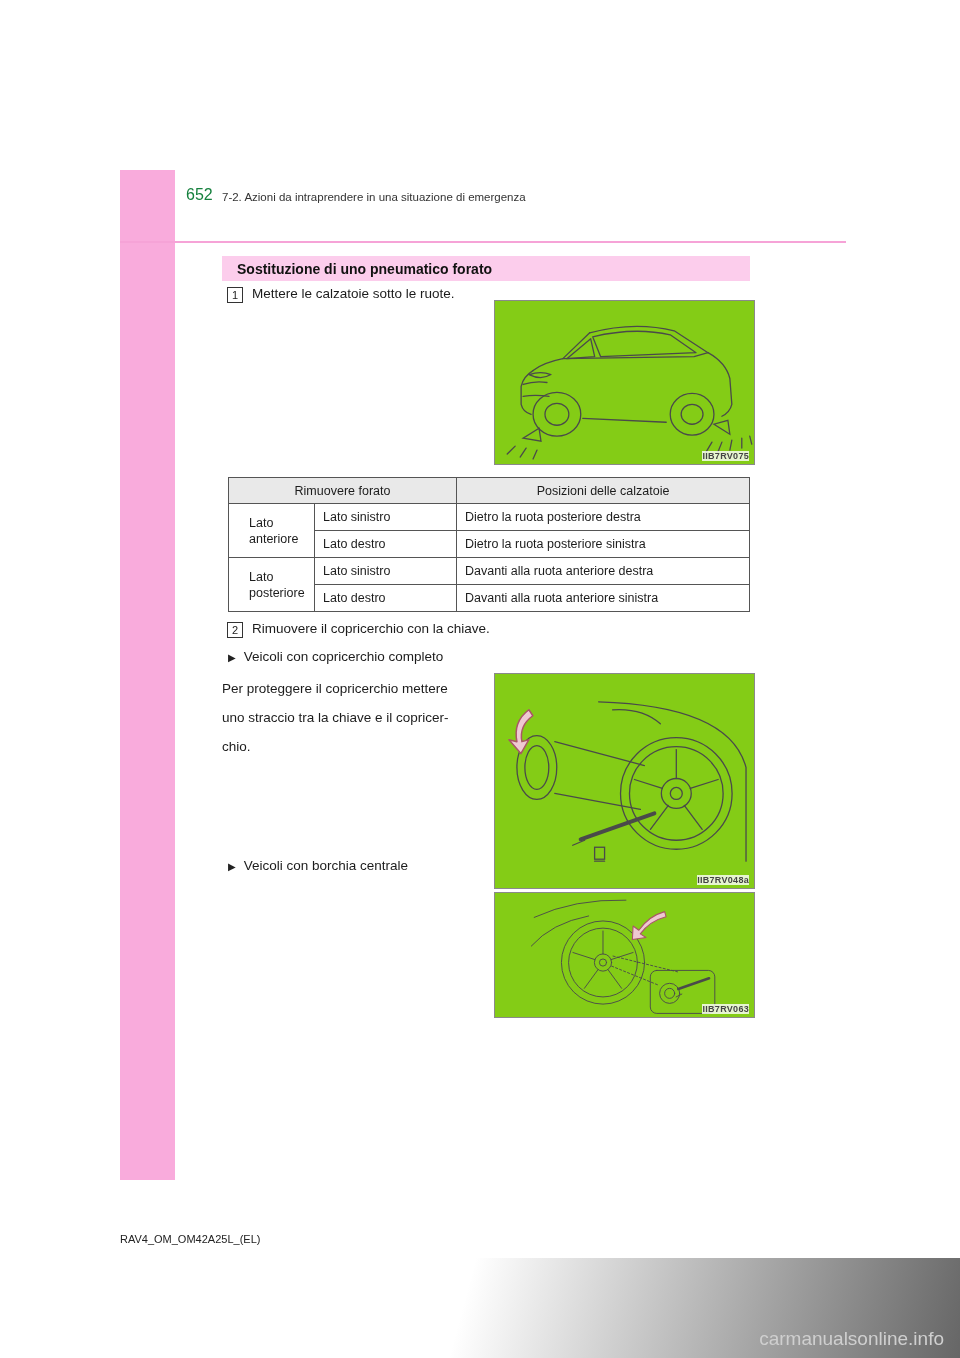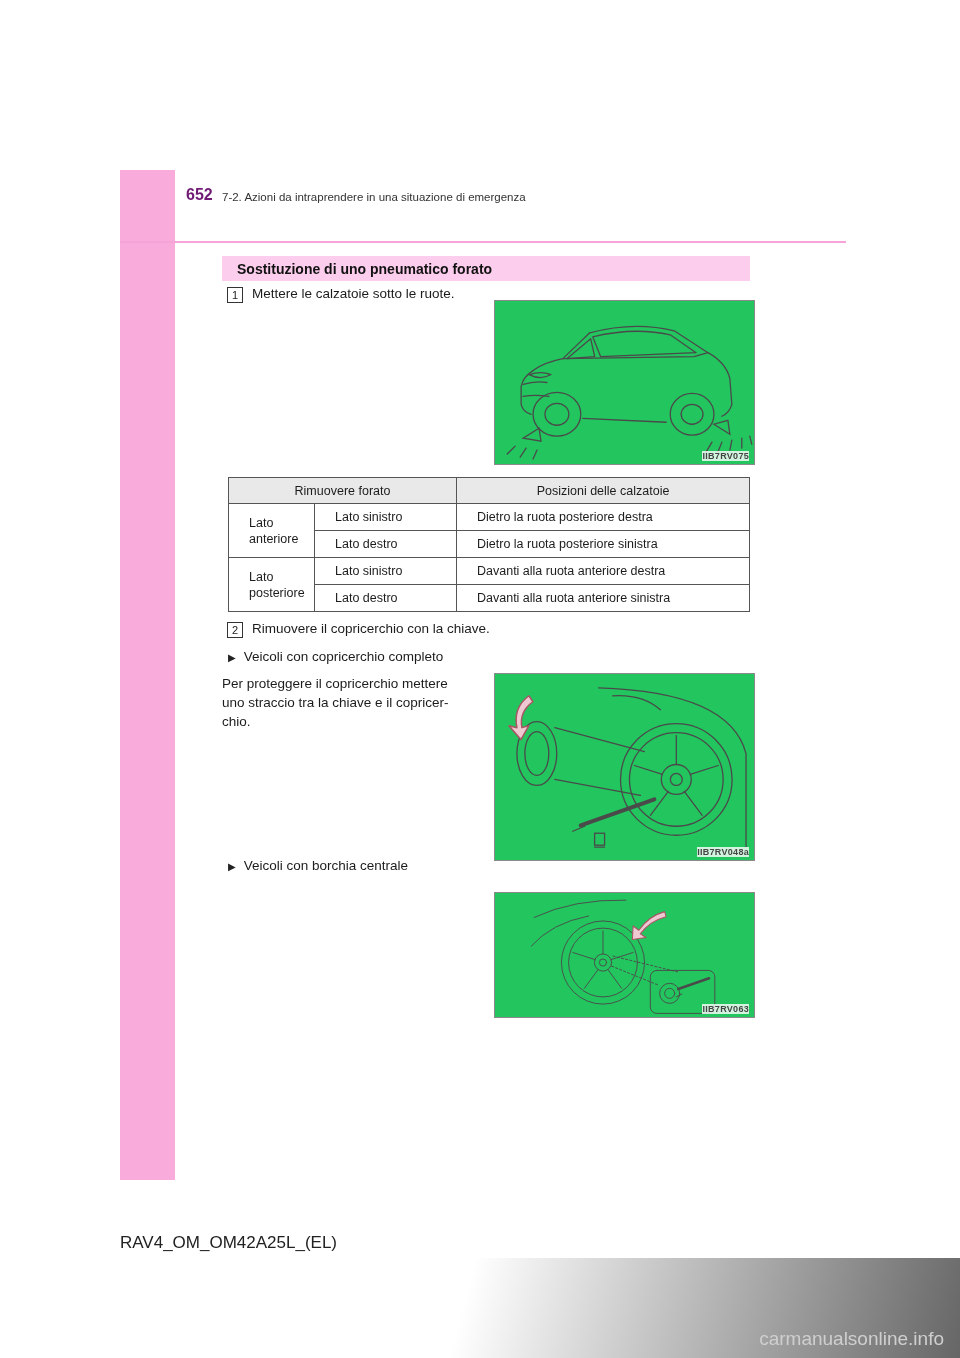--- a/index.html
+++ b/index.html
@@ -3,53 +3,53 @@
 <meta charset="utf-8">
 <style>
   * { margin:0; padding:0; box-sizing:border-box; }
   html,body { background:#ffffff; }
   body { font-family:"Liberation Sans","DejaVu Sans",sans-serif; color:#1c1c1c; }
   .page { position:relative; width:960px; height:1358px; background:#fff; overflow:hidden; }
 
   .sidebar-bar { position:absolute; left:120px; top:170px; width:55px; height:1010px;
                  background:var(--sidebar-pink,#f9abdc); }
 
-  .page-number { position:absolute; left:186px; top:186px; font-size:16px; font-weight:bold; color:#701a75; }
+  .page-number { position:absolute; left:186px; top:186px; font-size:16px; font-weight:normal; color:#15803d; }
   .section-title { position:absolute; left:222px; top:191px; font-size:11.5px; color:#333;text-align:right; }
   .hrule { position:absolute; left:120px; top:241px; width:726px; height:2px;
            background:var(--rule-pink,#f6a3d7); }
 
   .title-bar { position:absolute; left:222px; top:256px; width:528px; height:25px;
                background:var(--title-bar-pink,#fccdec); display:flex; align-items:center;
                padding-left:15px; font-size:14px; font-weight:bold; color:#111; }
 
   .step { position:absolute; left:227px; display:flex; align-items:flex-start; gap:9px;
           font-size:13.5px; color:#1c1c1c; }
   .step-num { flex:0 0 auto; width:16px; height:16px; border:1px solid #333; font-size:11px;
               display:flex; align-items:center; justify-content:center; margin-top:1px; background:#fff; }
 
-  .fig { position:absolute; left:494px; width:261px; border:1px solid #8a8a8a; background:#22c55e; }
+  .fig { position:absolute; left:494px; width:261px; border:1px solid #8a8a8a; background:#84cc16; }
   .fig svg { display:block; width:100%; height:100%; }
   .fig-label { position:absolute; right:5px; bottom:3px; font-size:9px; font-weight:bold; color:#444;
                letter-spacing:0.3px; background:rgba(255,255,255,0.8); }
 
   table.chocks { position:absolute; left:228px; top:477px; width:522px; border-collapse:collapse;
                  font-size:12.5px; color:#1c1c1c; table-layout:fixed; }
   table.chocks th, table.chocks td { border:1px solid #555; }
   table.chocks th { background:#e9e9e9; font-weight:normal; height:26px; text-align:center; }
-  table.chocks td { height:27px; padding-left:20px; vertical-align:middle; }
+  table.chocks td { height:27px; padding-left:8px; vertical-align:middle; }
   table.chocks td.grp { padding-left:20px; line-height:16px; }
 
   .bullet { position:absolute; display:flex; align-items:flex-start; gap:8px; font-size:13.5px; color:#1c1c1c; }
   .tri { font-size:10px; color:#222; margin-top:3px; }
 
   .para { position:absolute; left:222px; top:674px; width:285px; font-size:13.5px;
-          line-height:19px; white-space:pre-line; color:#1c1c1c; }
-
-  .footer-code { position:absolute; left:120px; top:1233px; font-size:17px; color:#222; }
+          line-height:29px; white-space:pre-line; color:#1c1c1c; }
+
+  .footer-code { position:absolute; left:120px; top:1233px; font-size:11px; color:#222; }
 
   .watermark-zone { position:absolute; right:0; bottom:0; width:760px; height:100px;
                     background:linear-gradient(105deg, rgba(255,255,255,0) 35%, rgba(75,75,75,0.85) 100%); }
   .watermark-text { position:absolute; right:16px; bottom:8px; font-size:19px; color:#cfcfcf; }
 </style>
 </head>
 <body>
 
 <div class="page">
 
@@ -138,21 +138,21 @@
 
   <div class="bullet" style="left:228px; top:649px;">
     <span class="tri">▶</span>
     <span>Veicoli con copricerchio completo</span>
   </div>
 
   <div class="para">Per proteggere il copricerchio mettere
 uno straccio tra la chiave e il copricer-
 chio.</div>
 
-  <div class="fig" style="top:673px; height:188px;">
+  <div class="fig" style="top:673px; height:216px;">
     <svg viewBox="0 0 260 171">
       <g fill="none" stroke="#4a4a4a" stroke-width="1.3" stroke-linecap="round">
         <path d="M104 6 Q236 10 252 72 L252 166"></path>
         <path d="M118 14 Q148 12 166 28"></path>
         <circle cx="182" cy="98" r="56"></circle>
         <circle cx="182" cy="98" r="47"></circle>
         <circle cx="182" cy="98" r="15"></circle>
         <circle cx="182" cy="98" r="6"></circle>
         <path d="M182 83 L182 54"></path>
         <path d="M196 93 L224 84"></path>

